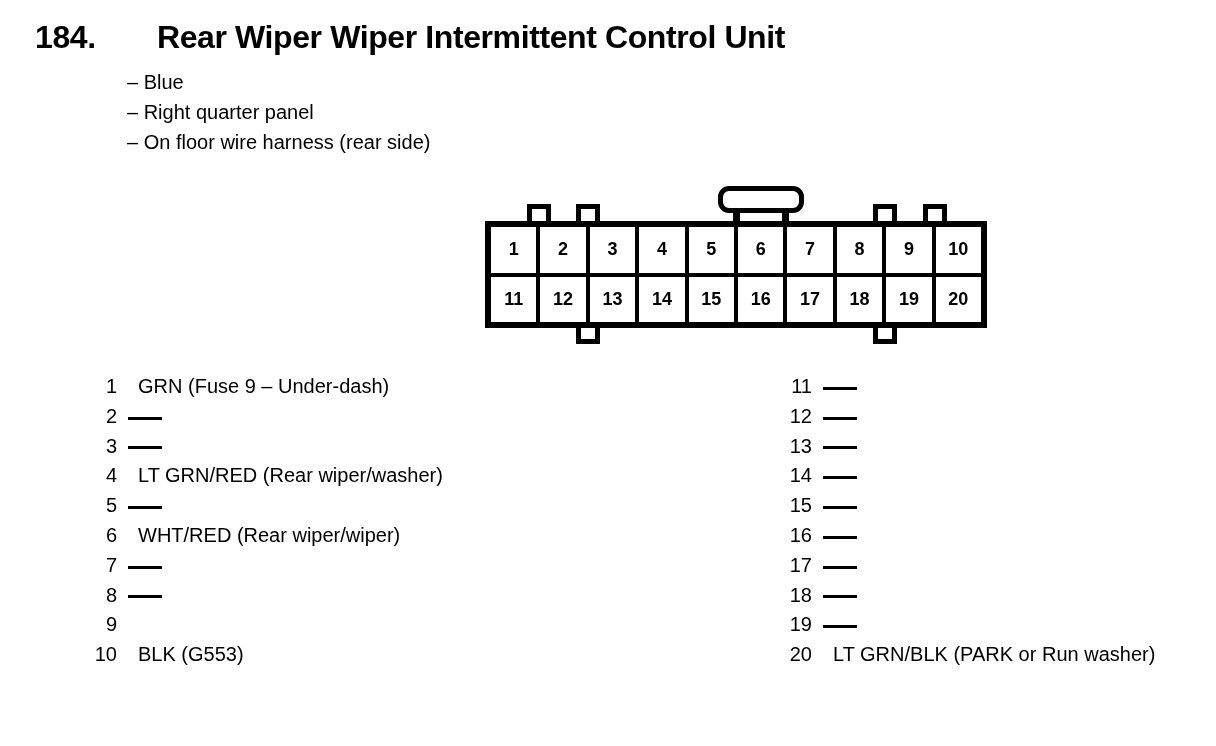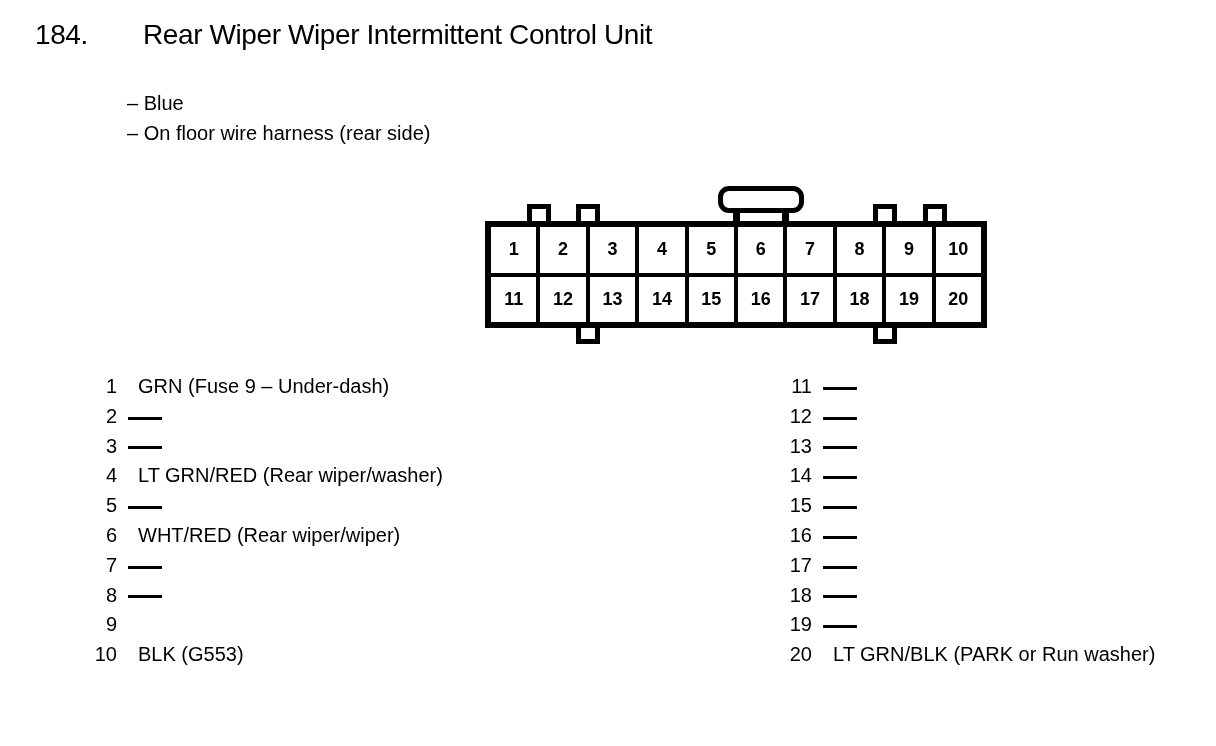--- a/index.html
+++ b/index.html
@@ -8,27 +8,27 @@
     width:1216px; height:746px;
     font-family:"Liberation Sans", sans-serif;
     color:#000;
   }
   .page { position:relative; width:1216px; height:746px; background:#fff; overflow:hidden; }
 
   
   .title-row {
     position:absolute; left:35px; top:19px;
     display:flex; white-space:nowrap;
-    font-weight:normal; font-size:28px; letter-spacing:-0.4px;
+    font-weight:bold; font-size:32px; letter-spacing:-0.4px;gap:14px;
   }
   .fig-num { width:108px; flex:none; }
 
   
   .notes {
-    position:absolute; left:127px; top:88px;
+    position:absolute; left:127px; top:67px;
     list-style:none; font-size:20px; line-height:30px; white-space:nowrap;
   }
 
   
   .connector-area { position:absolute; left:485px; top:186px; width:502px; height:162px; }
   .conn-tab {
     position:absolute; width:24px; height:24px;
     border:5px solid #000; background:#fff;
   }
   .tab-top { top:18px; }
@@ -70,20 +70,21 @@
 
 <div class="page">
 
   <div class="title-row">
     <span class="fig-num">184.</span>
     <span class="fig-title">Rear Wiper Wiper Intermittent Control Unit</span>
   </div>
 
   <ul class="notes">
       <li class="note">– Blue</li>
+      <li class="note">– Right quarter panel</li>
       <li class="note">– On floor wire harness (rear side)</li>
     </ul>
 
   <div class="connector-area">
     <div class="conn-tab tab-top tab-t1"></div>
     <div class="conn-tab tab-top tab-t2"></div>
     <div class="conn-tab tab-top tab-t3"></div>
     <div class="conn-tab tab-top tab-t4"></div>
     <div class="conn-handle"></div>
     <div class="conn-leg leg-l"></div>

